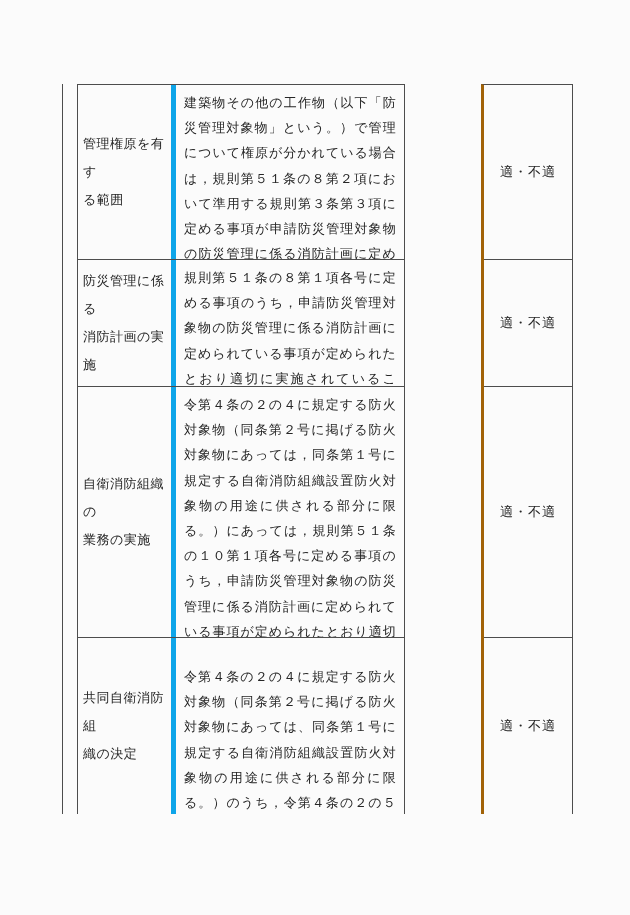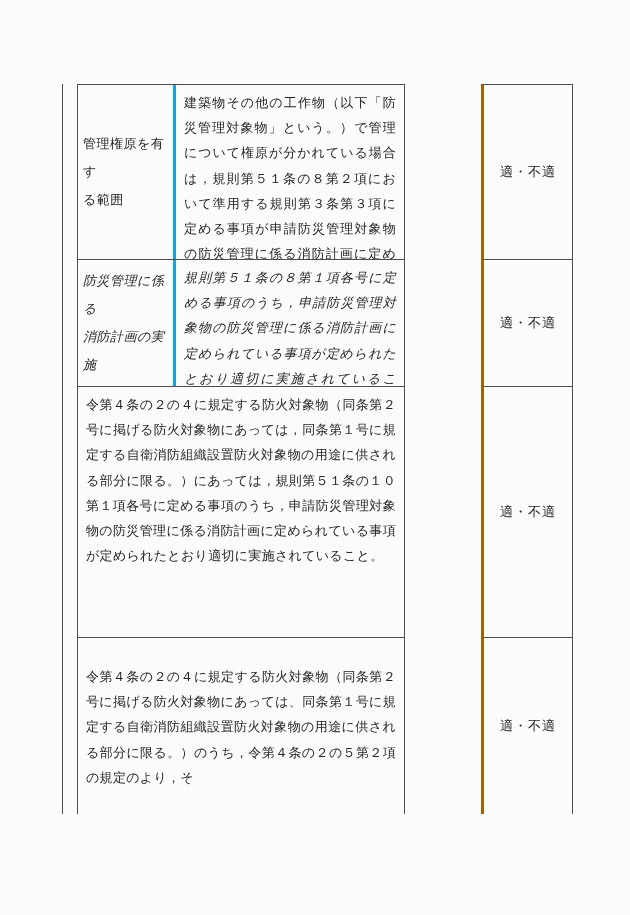--- a/index.html
+++ b/index.html
@@ -40,27 +40,27 @@
     box-sizing: border-box;
     background: #fbfbfb;
   }
   .trow {
     display: flex;
     box-sizing: border-box;
     border-bottom: 1px solid #4d4d4d;
   }
   .trow.last { border-bottom: none; }
   .trow.h1 { height: 175px; }
-  .trow.h2 { height: 127px; font-style: italic; }
+  .trow.h2 { height: 127px; }
   .trow.h3 { height: 251px; }
   .trow.h4 { height: 176px; }
   .cell-label {
     width: 98px;
     box-sizing: border-box;
-    border-right: 3px solid #0ea5e9;
+    border-right: 5px solid #0ea5e9;
     display: flex;
     align-items: center;
     padding: 2px 2px 2px 5px;
     font-size: 13px;
     line-height: 28px;
     white-space: pre-line;
     letter-spacing: 0.5px;
   }
   .cell-body {
     flex: 1;
@@ -116,24 +116,28 @@
       <div class="cell-body">建築物その他の工作物（以下「防災管理対象物」という。）で管理について権原が分かれている場合は，規則第５１条の８第２項において準用する規則第３条第３項に定める事項が申請防災管理対象物の防災管理に係る消防計画に定められていること。</div>
     </div>
 
     <div class="trow h2">
       <div class="cell-label">防災管理に係る
 消防計画の実施</div>
       <div class="cell-body">規則第５１条の８第１項各号に定める事項のうち，申請防災管理対象物の防災管理に係る消防計画に定められている事項が定められたとおり適切に実施されていること。</div>
     </div>
 
     <div class="trow h3">
+      <div class="cell-label">自衛消防組織の
+業務の実施</div>
       <div class="cell-body">令第４条の２の４に規定する防火対象物（同条第２号に掲げる防火対象物にあっては，同条第１号に規定する自衛消防組織設置防火対象物の用途に供される部分に限る。）にあっては，規則第５１条の１０第１項各号に定める事項のうち，申請防災管理対象物の防災管理に係る消防計画に定められている事項が定められたとおり適切に実施されていること。</div>
     </div>
 
     <div class="trow h4 last">
+      <div class="cell-label">共同自衛消防組
+織の決定</div>
       <div class="cell-body pad-top">令第４条の２の４に規定する防火対象物（同条第２号に掲げる防火対象物にあっては、同条第１号に規定する自衛消防組織設置防火対象物の用途に供される部分に限る。）のうち，令第４条の２の５第２項の規定のより，そ</div>
     </div>
 
   </div>
 
   <div class="result-table">
     <div class="rcell h1">適・不適</div>
     <div class="rcell h2">適・不適</div>
     <div class="rcell h3">適・不適</div>
     <div class="rcell h4 last">適・不適</div>

